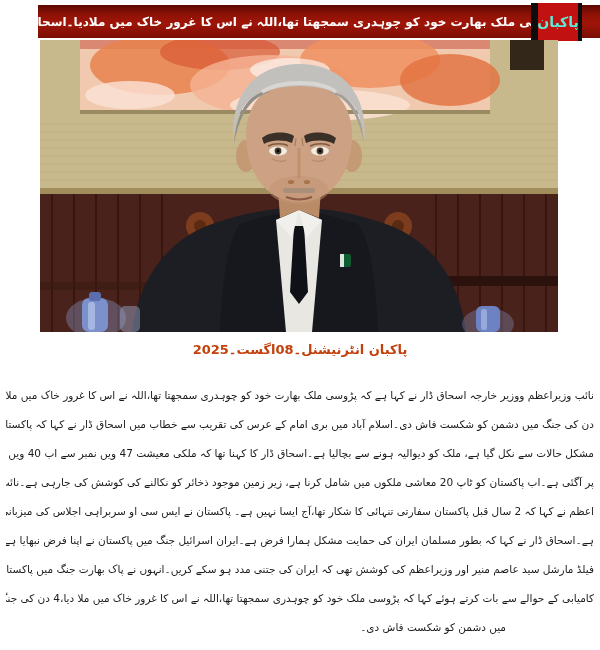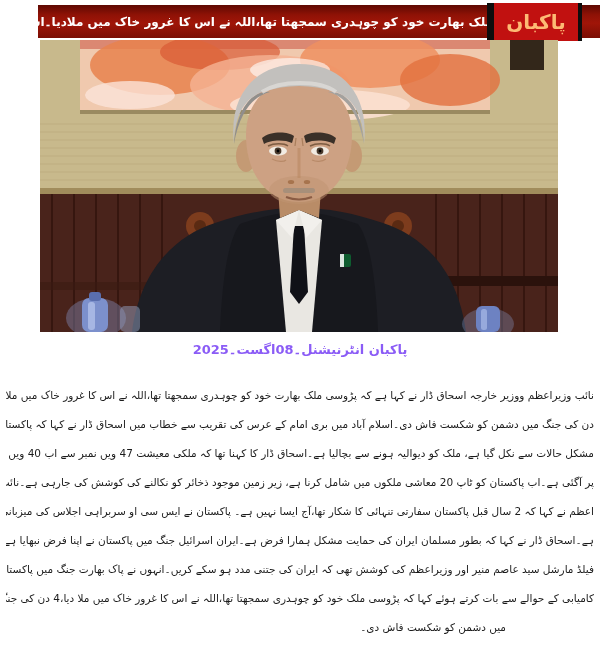--- a/index.html
+++ b/index.html
@@ -7,21 +7,21 @@
   .page{position:relative;width:600px;height:650px;background:#fff;direction:rtl;}
 
   
   .topbar{position:absolute;top:5px;left:38px;right:0;height:33px;display:flex;align-items:stretch;}
   .maroon{background:linear-gradient(180deg,#5e0902 0%,#8f1206 30%,#a01508 55%,#7b0e04 100%);}
   .headline-bar{flex:1;display:flex;align-items:center;justify-content:center;overflow:hidden;}
   .headline-bar span{color:#fff;font-weight:700;font-size:12px;white-space:nowrap;padding:0 8px;}
   .gap{background:#0d0d0d;margin:-2px 0 -3px 0;}
   .g1{width:7px;}
   .g2{width:4px;}
-  .logo-box{width:84px;margin:-2px 0 -3px 0;background:#c11110;color:#fdba74;font-weight:700;font-size:20px;
+  .logo-box{width:40px;margin:-2px 0 -3px 0;background:#c11110;color:#5eead4;font-weight:700;font-size:14px;
             display:flex;align-items:center;justify-content:center;letter-spacing:0;}
   .stub{width:18px;}
 
   
   .photo{position:absolute;top:40px;left:40px;width:518px;height:292px;margin:0;overflow:hidden;background:#c8b98c;}
   .photo svg{display:block;width:100%;height:100%;}
 
   
   .caption{position:absolute;top:342px;left:0;right:0;margin:0;text-align:center;
            color:#cc3333;font-weight:700;font-size:13px;}
@@ -155,21 +155,21 @@
         <rect x="80" y="266" width="20" height="26" rx="5" fill="#93a0c0" opacity="0.5"></rect>
       </g>
       <g>
         <ellipse cx="448" cy="284" rx="26" ry="16" fill="#90a4dc" opacity="0.3"></ellipse>
         <rect x="436" y="266" width="24" height="26" rx="6" fill="#6d82c2"></rect>
         <rect x="441" y="269" width="6" height="21" rx="2.5" fill="#9fb0e0" opacity="0.85"></rect>
       </g>
     </svg>
   </figure>
 
-  <p class="caption" style="color: #8b5cf6;">پاکبان انٹرنیشنل۔08اگست۔2025</p>
+  <p class="caption" style="color: #c2410c;">پاکبان انٹرنیشنل۔08اگست۔2025</p>
 
   <div class="article" id="article">
       <div class="line">نائب وزیراعظم ووزیر خارجہ اسحاق ڈار نے کہا ہے کہ پڑوسی ملک بھارت خود کو چوہدری سمجھتا تھا،اللہ نے اس کا غرور خاک میں ملا دیا،4</div>
       <div class="line">دن کی جنگ میں دشمن کو شکست فاش دی۔اسلام آباد میں بری امام کے عرس کی تقریب سے خطاب میں اسحاق ڈار نے کہا کہ پاکستان</div>
       <div class="line">مشکل حالات سے نکل گیا ہے، ملک کو دیوالیہ ہونے سے بچالیا ہے۔اسحاق ڈار کا کہنا تھا کہ ملکی معیشت 47 ویں نمبر سے اب 40 ویں نمبر</div>
       <div class="line">پر آگئی ہے۔اب پاکستان کو ٹاپ 20 معاشی ملکوں میں شامل کرنا ہے، زیر زمین موجود ذخائر کو نکالنے کی کوشش کی جارہی ہے۔نائب وزیر</div>
       <div class="line">اعظم نے کہا کہ 2 سال قبل پاکستان سفارتی تنہائی کا شکار تھا،آج ایسا نہیں ہے۔ پاکستان نے ایس سی او سربراہی اجلاس کی میزبانی کی</div>
       <div class="line">ہے۔اسحاق ڈار نے کہا کہ بطور مسلمان ایران کی حمایت مشکل ہمارا فرض ہے۔ایران اسرائیل جنگ میں پاکستان نے اپنا فرض نبھایا ہے۔</div>
       <div class="line">فیلڈ مارشل سید عاصم منیر اور وزیراعظم کی کوشش تھی کہ ایران کی جتنی مدد ہو سکے کریں۔انہوں نے پاک بھارت جنگ میں پاکستان کی</div>
       <div class="line">کامیابی کے حوالے سے بات کرتے ہوئے کہا کہ پڑوسی ملک خود کو چوہدری سمجھتا تھا،اللہ نے اس کا غرور خاک میں ملا دیا،4 دن کی جنگ</div>

